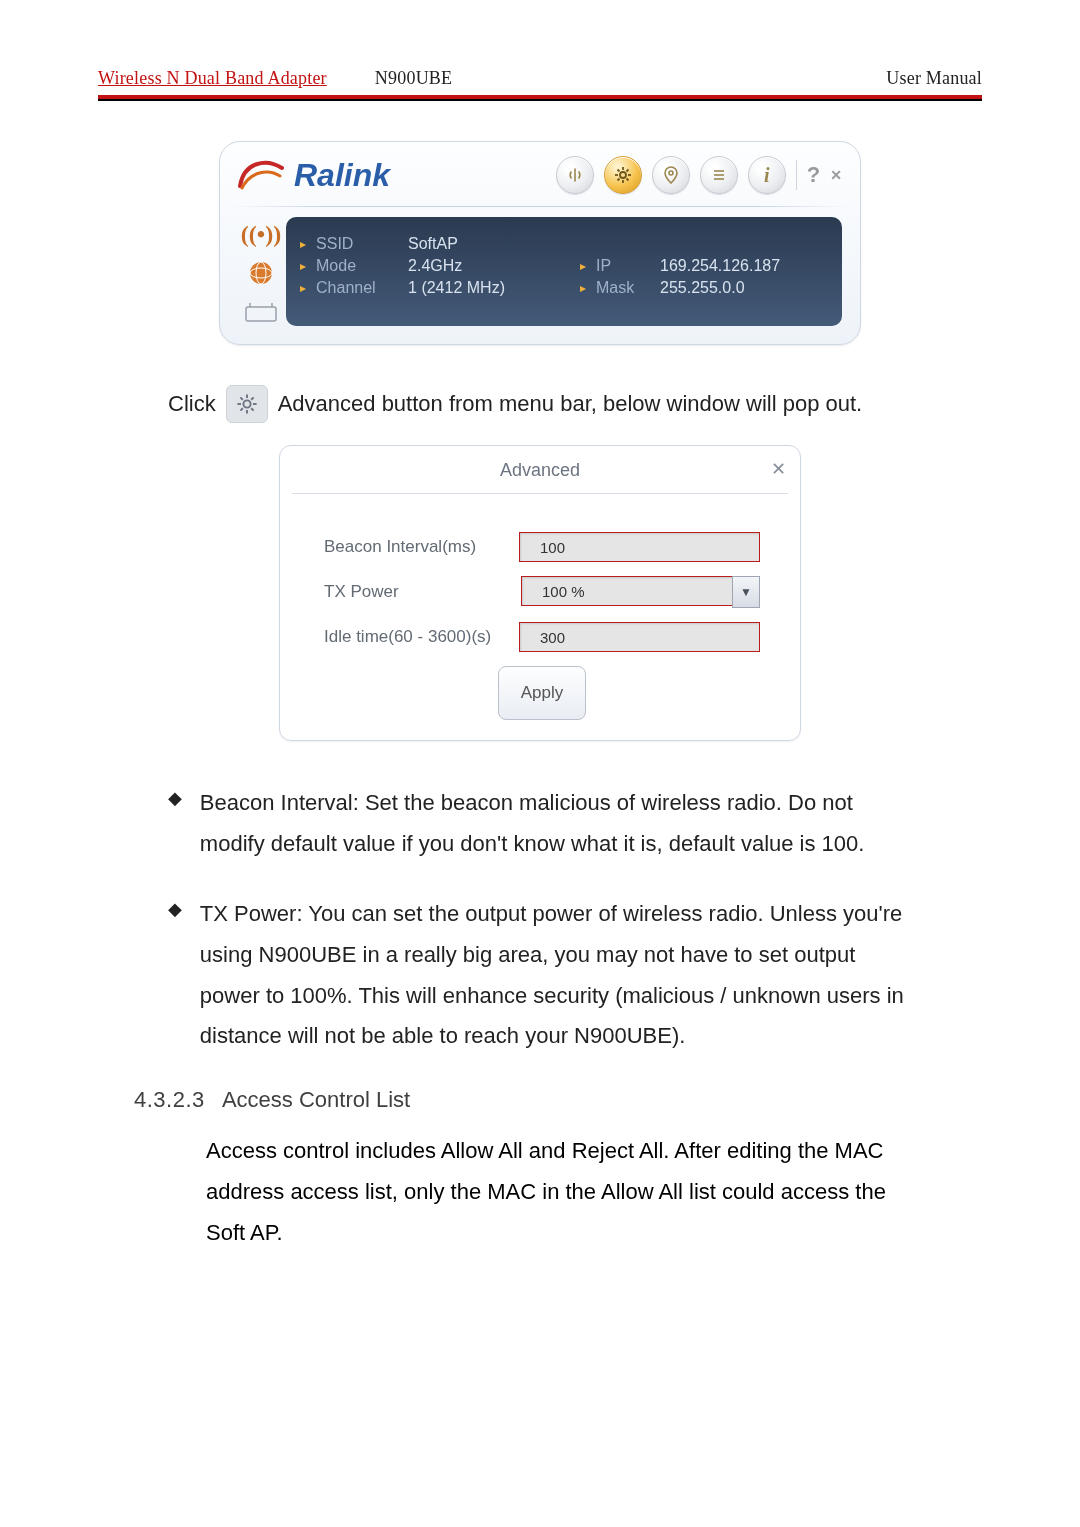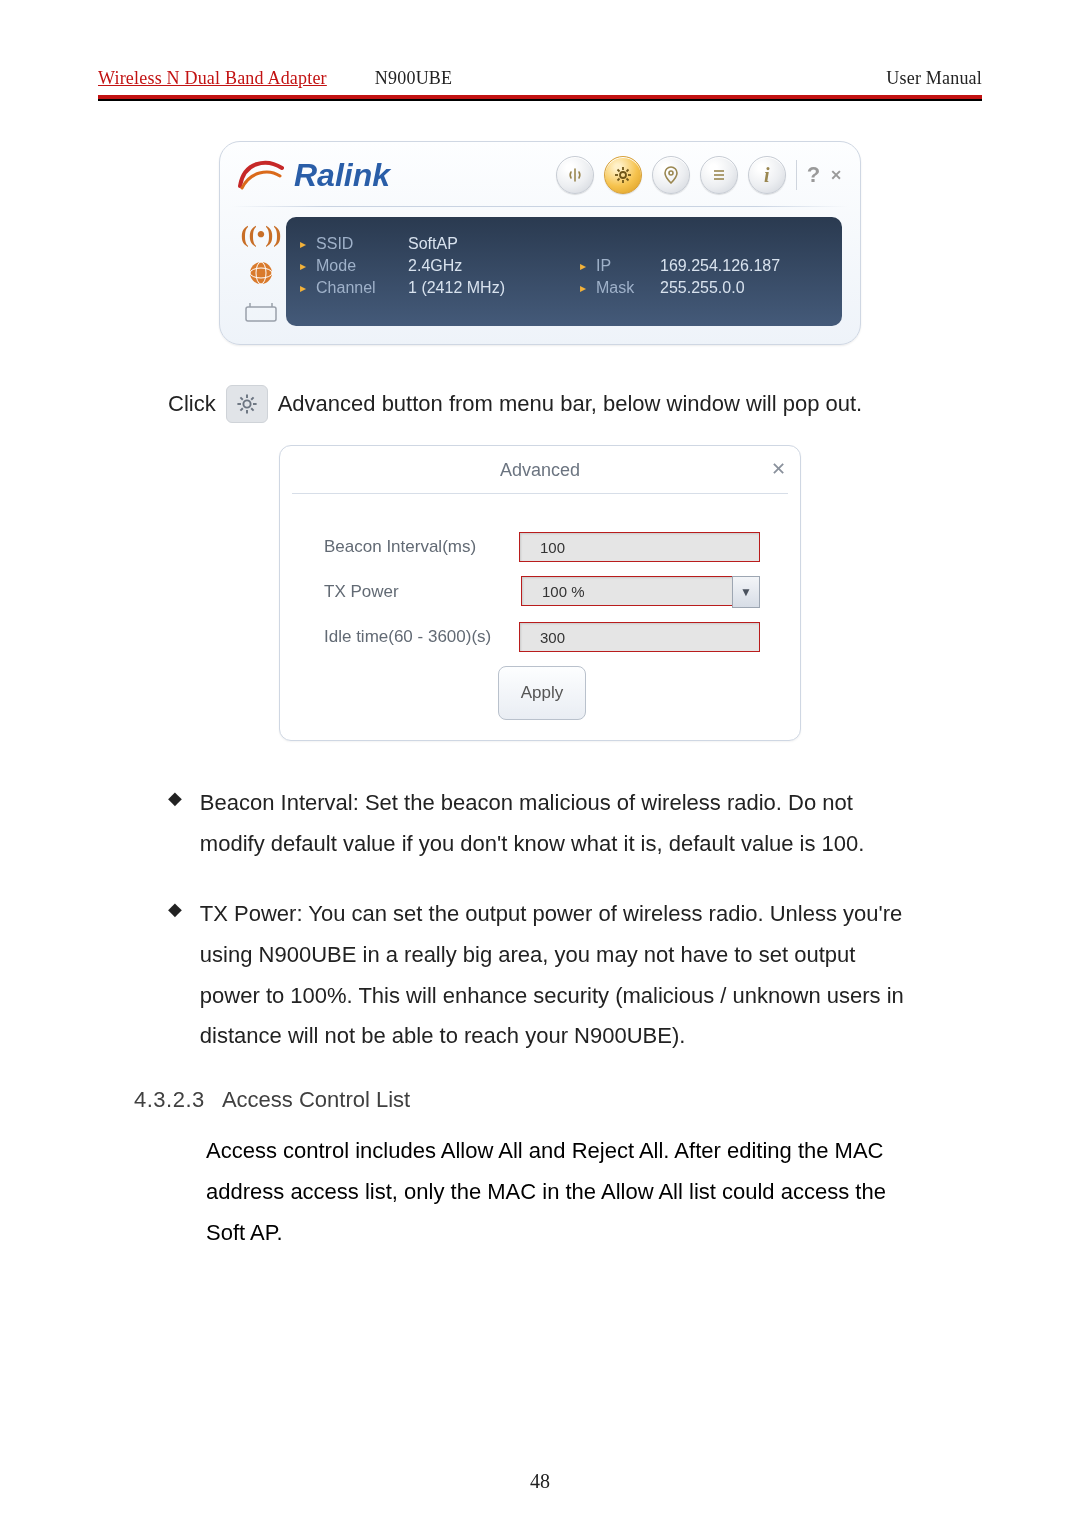--- a/index.html
+++ b/index.html
@@ -268,14 +268,13 @@
 
   <div class="sec">
     <span class="secnum">4.3.2.3</span>&nbsp;&nbsp;
     <span>Access Control List</span>
   </div>
 
   <div class="para">
     <span>Access control includes </span><span class="bold">Allow All</span><span> and </span><span class="bold">Reject All</span><span>. After editing the MAC address access list, only the MAC in the Allow All list could access the Soft AP.</span>
   </div>
 
-  <div class="pgnum">48</div>
 </div>
 
 </body></html>

